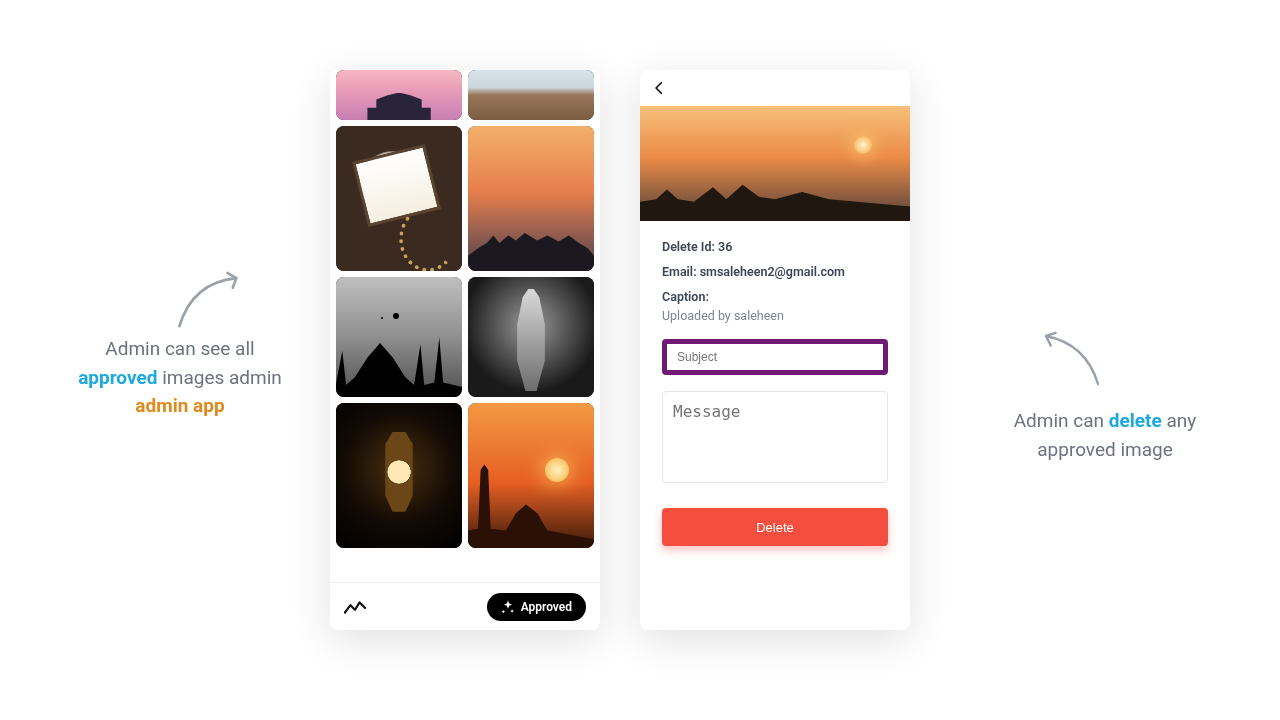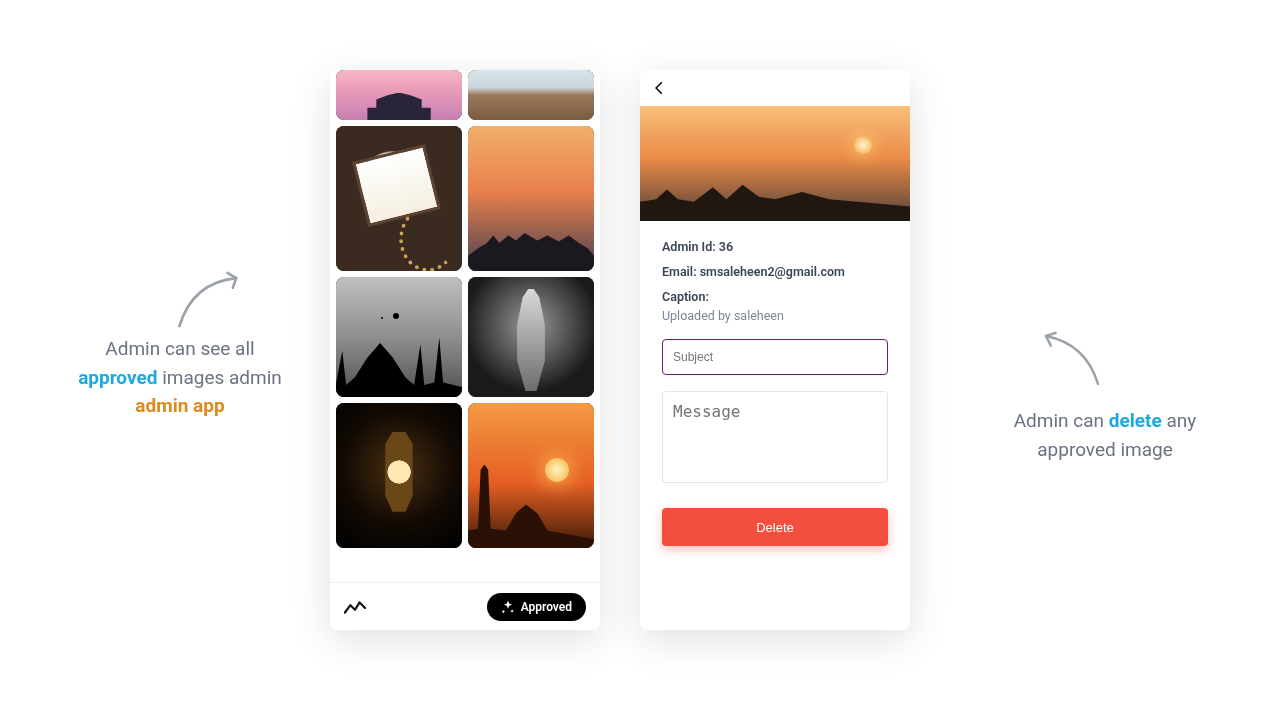--- a/index.html
+++ b/index.html
@@ -182,21 +182,21 @@
     content:""; position:absolute; left:0; right:0; bottom:0; height:42%;
     background:#1f1710;
     clip-path: polygon(0 100%,0 60%,6% 55%,10% 35%,14% 55%,20% 60%,27% 30%,32% 55%,38% 25%,44% 50%,50% 55%,60% 40%,70% 55%,100% 70%,100% 100%);
   }
 
   .detail-body { padding: 18px 22px 0; color:#3a4556; font-size:12.5px; }
   .detail-body .row { margin-bottom: 10px; font-weight:600; }
   .detail-body .row.caption-row { margin-bottom: 4px; }
   .uploaded-by { color:#7b8794; font-weight:400; margin-bottom: 16px; }
   .subject-input {
-    width:100%; height:36px; border:1px solid #701a75; border-radius:4px;
+    width:100%; height:36px; border:5px solid #701a75; border-radius:4px;
     padding:0 10px; font-size:12px; color:#888; background:#fff;
   }
   .message-input {
     width:100%; height:92px; border:1px solid #e3e6ea; border-radius:4px;
     padding:10px; font-size:16px; color:#888; background:#fff; resize:none;
     margin-top:16px;
   }
   .delete-btn {
     display:block; width: calc(100% - 44px);
     margin: 22px auto 0;
@@ -275,21 +275,21 @@
       <svg width="14" height="14" viewBox="0 0 24 24">
           <polyline points="16,3 7,12 16,21" fill="none" stroke="#111" stroke-width="3" stroke-linecap="round" stroke-linejoin="round"></polyline>
         </svg>
     </span>
   </div>
   <div class="hero">
     <div class="sun"></div>
   </div>
   <div class="detail-body">
     <div class="row">
-      <span class="key-label">Admin Id</span><span>36</span>
+      <span class="key-label">Delete Id</span><span>36</span>
     </div>
     <div class="row">
       <span class="key-label">Email</span><span>smsaleheen2@gmail.com</span>
     </div>
     <div class="row caption-row">
       <span>Caption</span><span>:</span> <span></span>
     </div>
     <div class="uploaded-by">Uploaded by saleheen</div>
 
     <input class="subject-input" placeholder="Subject" style="">

